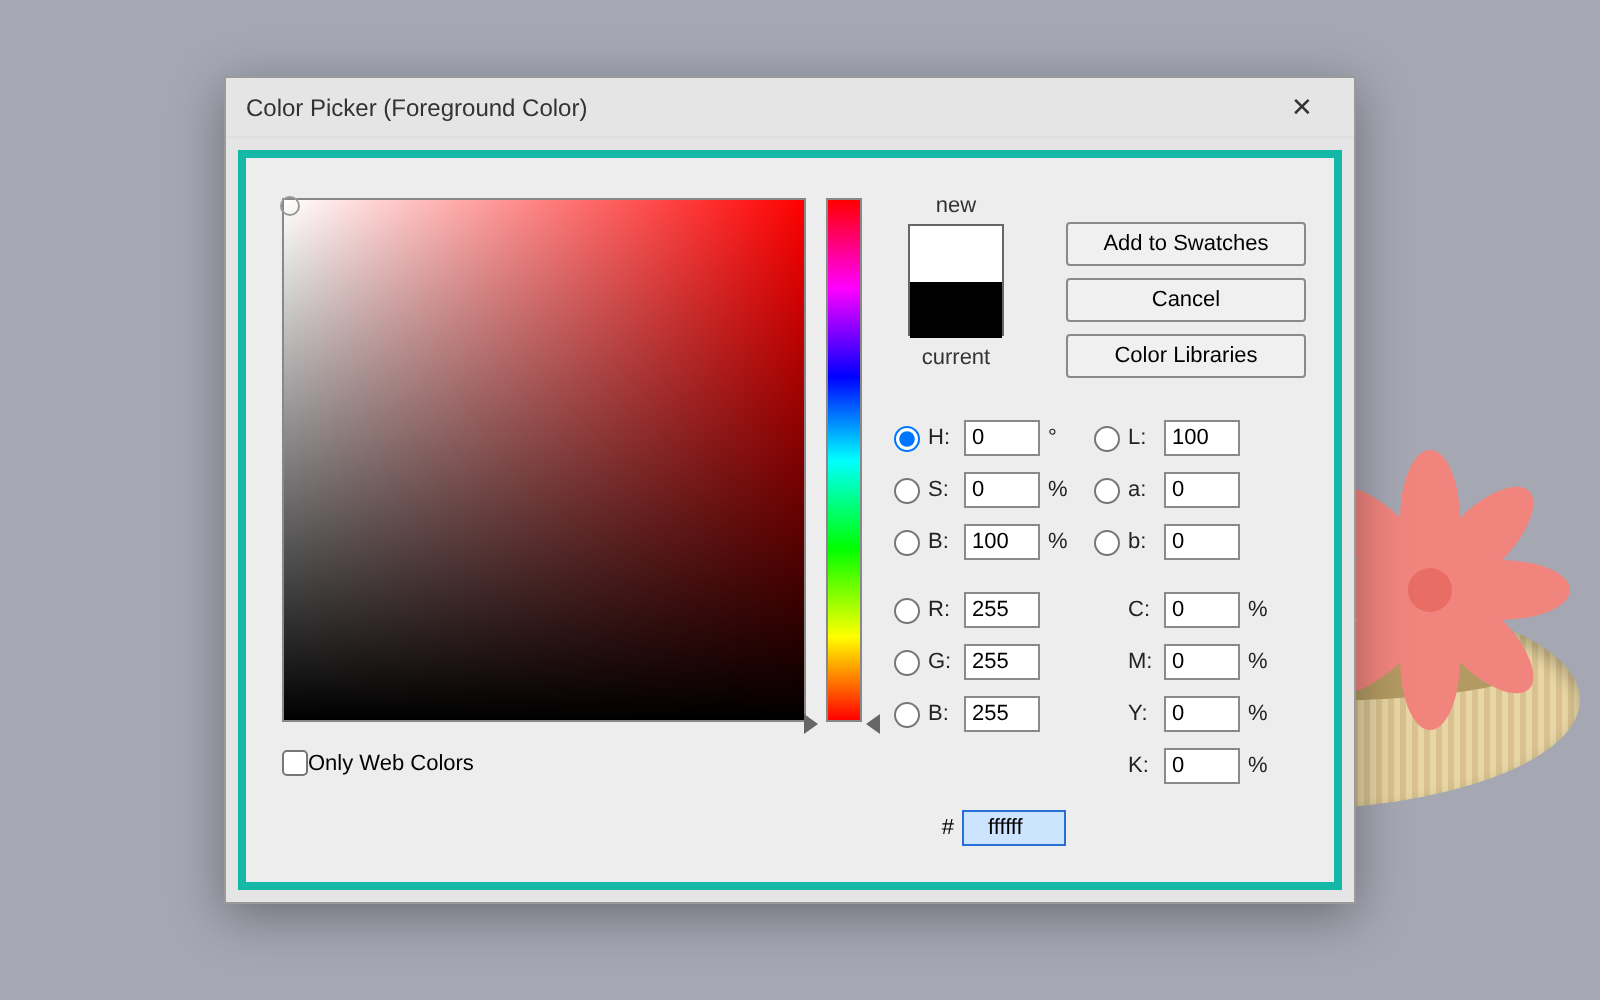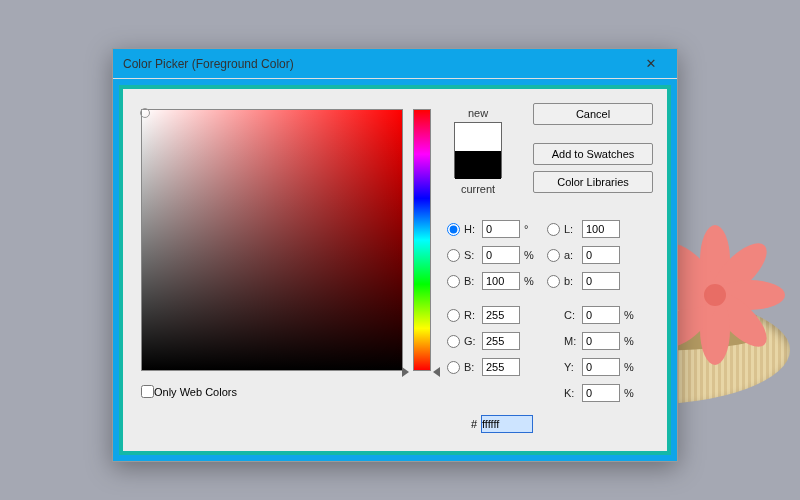--- a/index.html
+++ b/index.html
@@ -12,21 +12,21 @@
 .hat .petal:nth-child(1){transform:translate(-50%,-100%) rotate(0deg);} 
 .hat .petal:nth-child(2){transform:translate(-50%,-100%) rotate(45deg);} 
 .hat .petal:nth-child(3){transform:translate(-50%,-100%) rotate(90deg);} 
 .hat .petal:nth-child(4){transform:translate(-50%,-100%) rotate(135deg);} 
 .hat .petal:nth-child(5){transform:translate(-50%,-100%) rotate(180deg);} 
 .hat .petal:nth-child(6){transform:translate(-50%,-100%) rotate(225deg);} 
 .hat .petal:nth-child(7){transform:translate(-50%,-100%) rotate(270deg);} 
 .hat .petal:nth-child(8){transform:translate(-50%,-100%) rotate(315deg);} 
 .hat .center{position:absolute;left:50%;top:50%;width:22px;height:22px;background:#e86d65;border-radius:50%;transform:translate(-50%,-50%);}
 
-.dialog { position: absolute; left: 112px; top: 48px; width: 566px; height: 414px; background:#0ea5e9; border:1px solid #9a9a9a; box-shadow: 0 6px 24px rgba(0,0,0,0.35); }
+.dialog { position: absolute; left: 112px; top: 38px; width: 566px; height: 414px; background:#e5e5e5; border:1px solid #9a9a9a; box-shadow: 0 6px 24px rgba(0,0,0,0.35); }
 .titlebar { height: 30px; line-height:30px; padding: 0 6px 0 10px; font-size: 12px; color:#333; display:flex; justify-content:space-between; align-items:center; border-bottom:1px solid #dfdfdf;}
 .titlebar .close { width:40px; height:22px; text-align:center; line-height:22px; font-size:13px; cursor:pointer; }
 .body { position:absolute; left:6px; top:36px; right:6px; bottom:6px; background:#ededed; border:4px solid #14b8a6; }
 
 .satval { position:absolute; left:18px; top:20px; width:262px; height:262px; background: linear-gradient(to top, #000, rgba(0,0,0,0)), linear-gradient(to right, #fff, #ff0000); border:1px solid #888;}
 .satval .cursor{position:absolute; left:-2px; top:-2px; width:10px;height:10px;border:1px solid #999;border-radius:50%;}
 
 .huebar { position:absolute; left:290px; top:20px; width:18px; height:262px; background: linear-gradient(to bottom,#ff0000 0%,#ff00ff 17%,#0000ff 34%,#00ffff 50%,#00ff00 67%,#ffff00 84%,#ff0000 100%); border:1px solid #888;}
 .hueptr{position:absolute; left:279px; top:278px; width:0;height:0;border-top:5px solid transparent;border-bottom:5px solid transparent;border-left:7px solid #666;}
 .hueptr2{position:absolute; left:310px; top:278px; width:0;height:0;border-top:5px solid transparent;border-bottom:5px solid transparent;border-right:7px solid #666;}
@@ -48,21 +48,21 @@
 .fields{position:absolute; left:324px; top:128px; font-size:11px; color:#222;}
 .row{display:flex;align-items:center;height:24px;margin-bottom:2px;}
 .radio{margin-right:4px;}
 .lbl{width:18px;text-align:left;}
 .inp{width:38px;height:18px;font-size:11px;text-align:left;padding:0 3px;border:1px solid #8a8a8a;background:#fff;}
 .unit{margin-left:4px;width:12px;}
 .col2{position:absolute;left:100px;top:0;}
 .fields .spacer{height:8px;}
 .hexrow{position:absolute; left:340px; top:326px; display:flex;align-items:center;gap:4px;font-size:11px;}
 .hexrow .hash{width:14px;text-align:right;}
-.hexrow .hexinp{width:52px;height:18px;border:1px solid #2a6dd3;background:#cde4ff;font-size:11px;padding:0 0;}
+.hexrow .hexinp{width:52px;height:18px;border:1px solid #2a6dd3;background:#cde4ff;font-size:11px;padding:0 12px;}
 </style>
 </head>
 <body>
 
 <div class="hat">
   <div class="brim"></div>
   <div class="band"></div>
   <div class="flower">
     <div class="petal"></div>
       <div class="petal"></div>
@@ -94,22 +94,22 @@
     <div class="preview">
       <div class="lab">new</div>
       <div class="sw">
         <div class="new"></div>
         <div class="cur"></div>
       </div>
       <div class="lab2">current</div>
     </div>
 
     <div class="btncol">
+      <button class="btn gap">Add to Swatches</button>
       <button class="btn">Cancel</button>
-      <button class="btn gap">Add to Swatches</button>
       <button class="btn">Color Libraries</button>
     </div>
 
     <div class="webcolors">
       <input type="checkbox" style="">
       <span>Only Web Colors</span>
     </div>
 
     <div class="fields">
 

